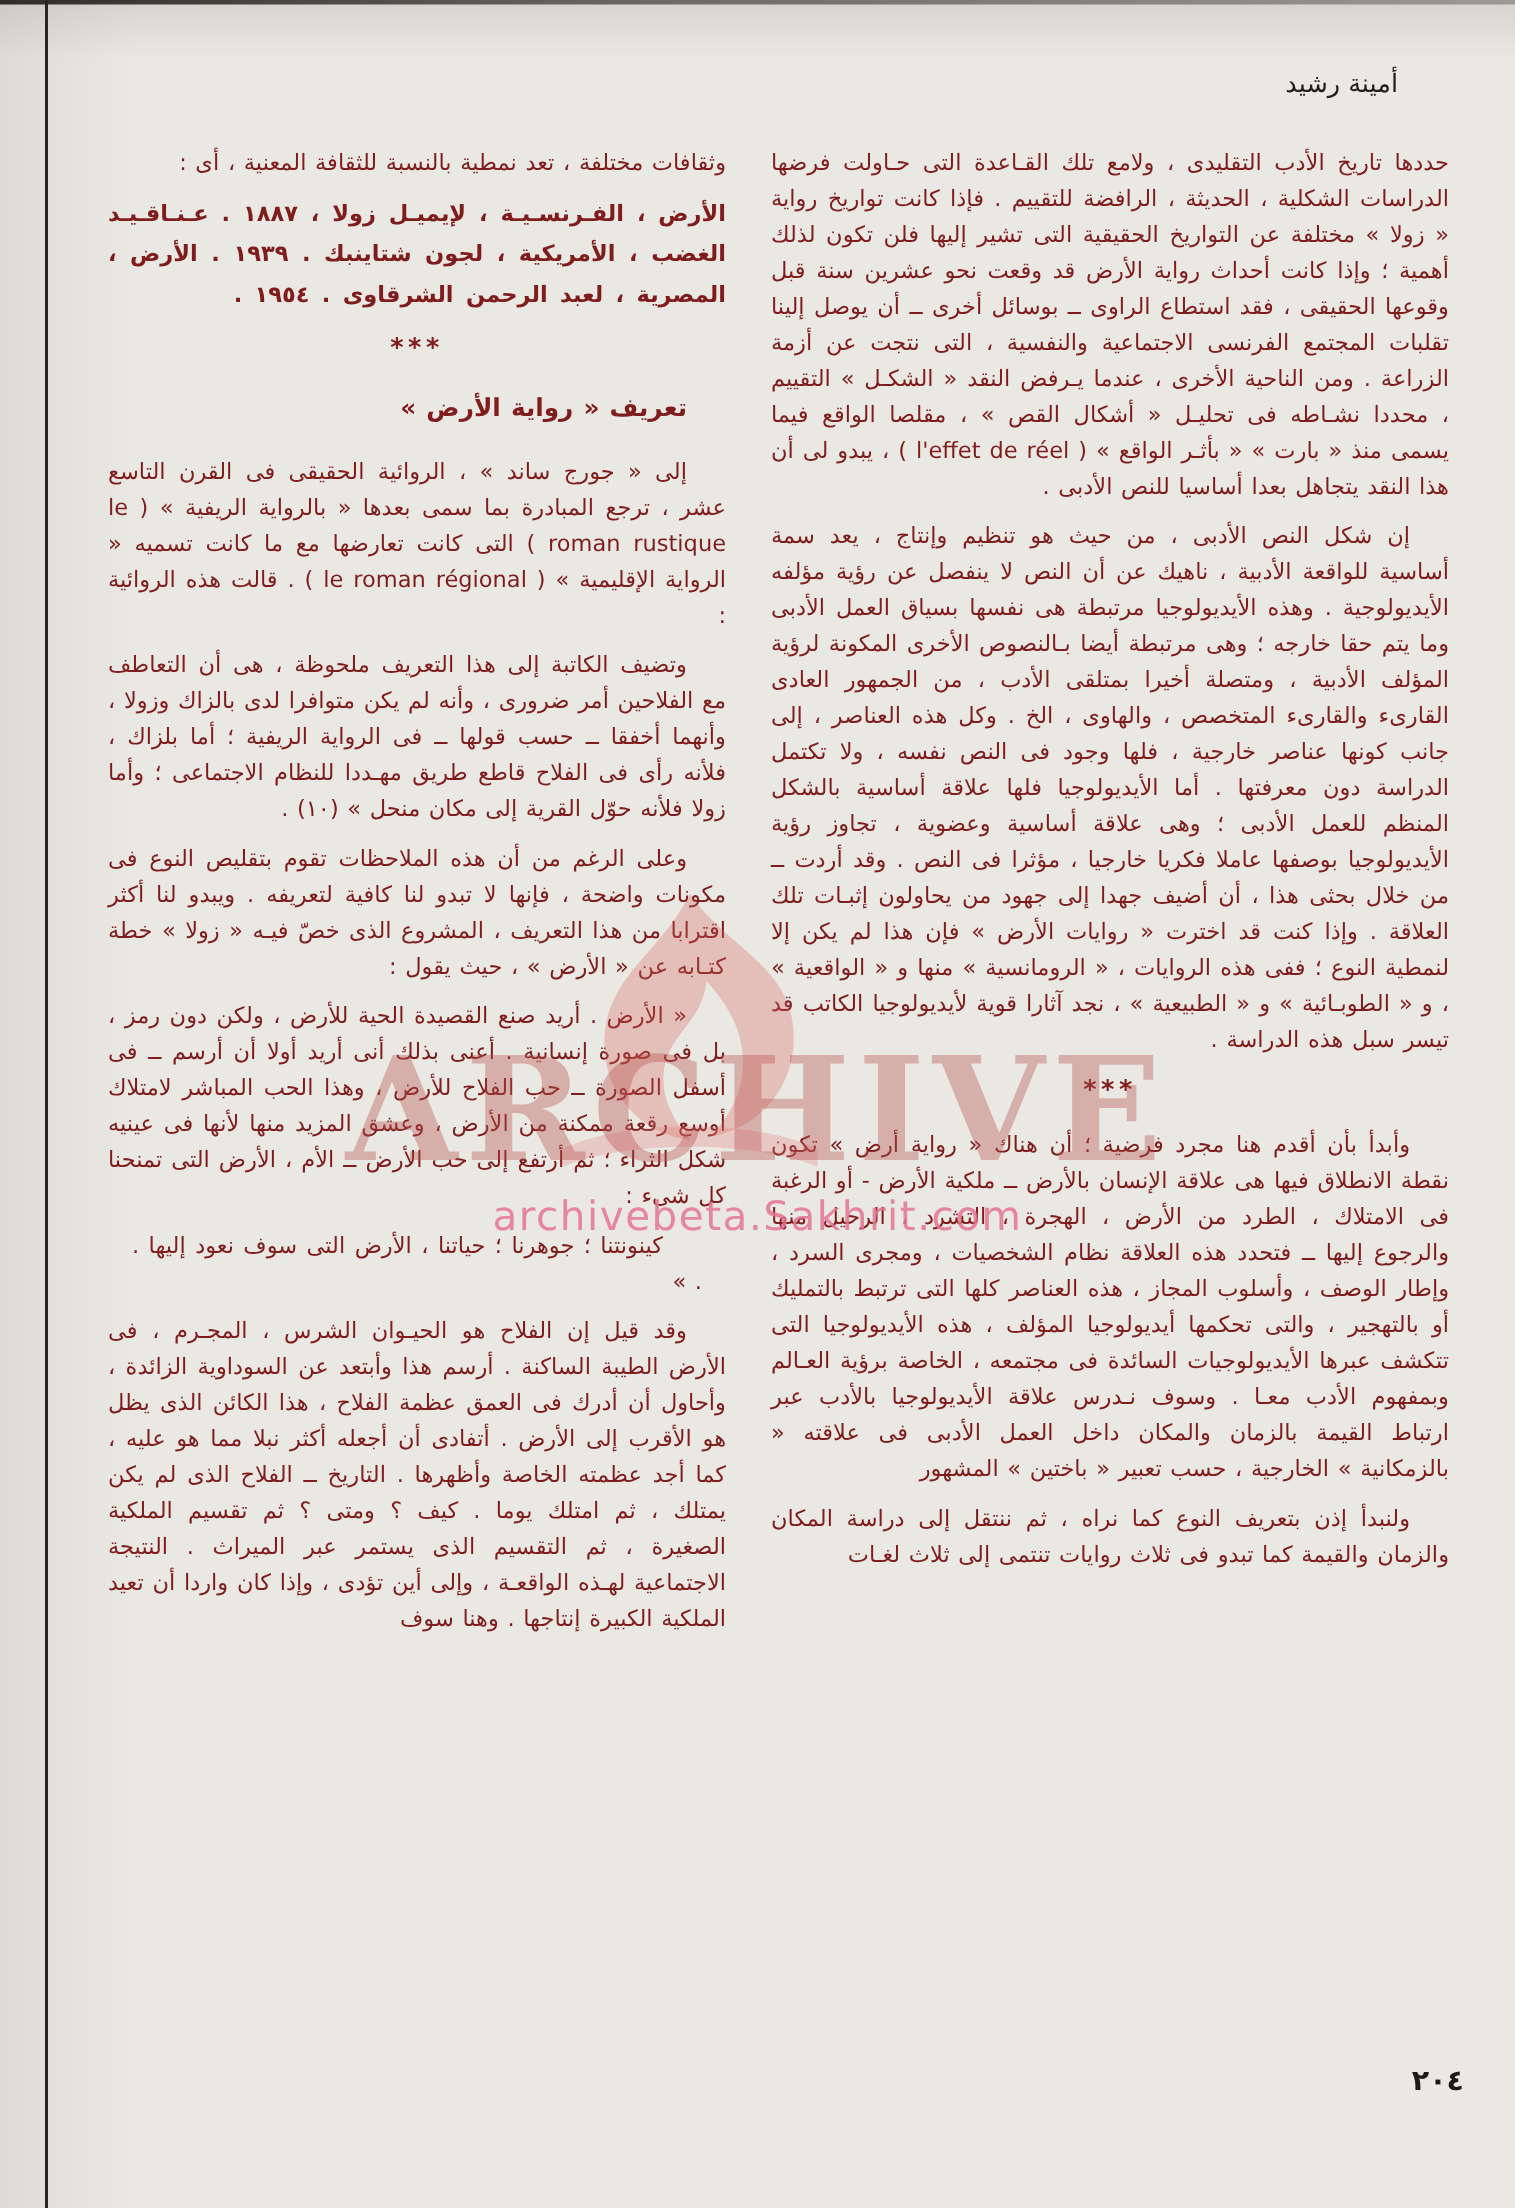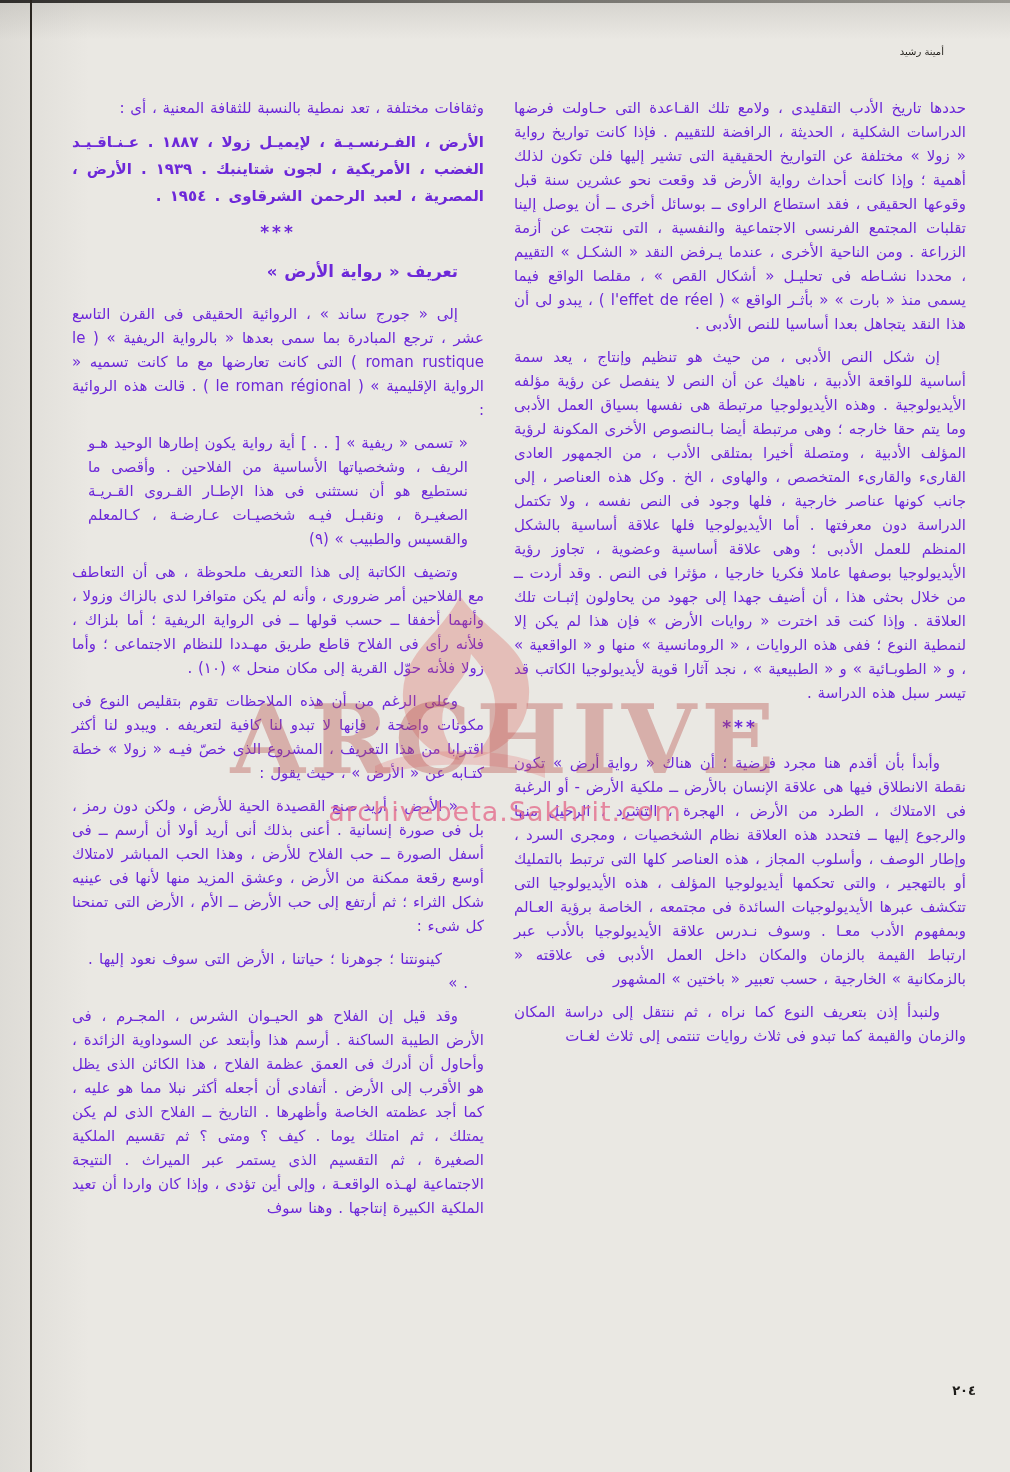--- a/index.html
+++ b/index.html
@@ -16,48 +16,48 @@
   }
   .scan-top-edge{
     position:absolute; top:0; left:0; right:0; height:3px;
     background:linear-gradient(to right,#2f2d2b,#6d6b66 45%,#9b9993);
   }
   .left-rule{
     position:absolute; top:0; bottom:0; left:30px; width:2px;
     background:#29251f;
   }
   .page-header{
-    position:absolute; top:46px; right:66px;
-    font-size:10px; letter-spacing:.3px; color:#221f1b;
+    position:absolute; top:46px; right:78px;
+    font-size:17px; letter-spacing:.3px; color:#221f1b;
   }
   .columns{
     position:absolute; top:96px; right:44px; left:72px;
     display:flex; flex-direction:row; gap:30px; direction:rtl;
   }
   .col{ direction:rtl; }
   .col-right{ flex:0 0 452px; width:452px; }
   .col-left{ flex:1; }
   .para{
     font-size:15px; line-height:24px; text-align:justify;
-    margin-bottom:9px; word-spacing:1px; color:#6d28d9;
+    margin-bottom:9px; word-spacing:1px; color:#7f1d1d;
   }
   .para.indent{ text-indent:26px; }
   .para.sep{
     text-align:center; font-weight:bold; font-size:17px;
     letter-spacing:3px; margin:10px 0 12px; text-indent:0;
   }
   .para.heading{
     font-weight:bold; font-size:16.5px; margin:16px 0 18px;
     text-indent:26px; text-align:right;
   }
   .para.bold{ font-weight:bold; line-height:27px; word-spacing:3px; }
   .para.quote{ margin-right:16px; margin-left:16px; }
   .page-number{
     position:absolute; bottom:74px; right:34px;
-    font-size:13px; font-weight:bold; color:#1d1b18;
+    font-size:19px; font-weight:bold; color:#1d1b18;
   }
   .watermark{
     position:absolute; top:600px; left:0; width:100%;
     text-align:center; pointer-events:none; direction:ltr;
   }
   .wm-logo{ position:absolute; left:345px; top:-12px; }
   .wm-title{
     font-family:"DejaVu Serif", serif; font-weight:bold;
     font-size:96px; line-height:1; letter-spacing:5px;
     color:rgba(184,82,78,0.38); position:relative; margin-top:92px;text-align:center;
@@ -82,21 +82,20 @@
       <div class="para sep">***</div>
       <div class="para p indent">وأبدأ بأن أقدم هنا مجرد فرضية ؛ أن هناك « رواية أرض » تكون نقطة الانطلاق فيها هى علاقة الإنسان بالأرض ــ ملكية الأرض - أو الرغبة فى الامتلاك ، الطرد من الأرض ، الهجرة ، التشرد ، الرحيل منها والرجوع إليها ــ فتحدد هذه العلاقة نظام الشخصيات ، ومجرى السرد ، وإطار الوصف ، وأسلوب المجاز ، هذه العناصر كلها التى ترتبط بالتمليك أو بالتهجير ، والتى تحكمها أيديولوجيا المؤلف ، هذه الأيديولوجيا التى تتكشف عبرها الأيديولوجيات السائدة فى مجتمعه ، الخاصة برؤية العـالم وبمفهوم الأدب معـا .  وسوف نـدرس علاقة الأيديولوجيا بالأدب عبر ارتباط القيمة بالزمان والمكان داخل العمل الأدبى فى علاقته « بالزمكانية » الخارجية ، حسب تعبير « باختين » المشهور</div>
       <div class="para p indent">ولنبدأ إذن بتعريف النوع كما نراه ، ثم ننتقل إلى دراسة المكان والزمان والقيمة كما تبدو فى ثلاث روايات تنتمى إلى ثلاث لغـات</div>
     </section>
   <section class="col col-left">
       <div class="para p">وثقافات مختلفة ، تعد نمطية بالنسبة للثقافة المعنية ، أى :</div>
       <div class="para p bold">الأرض ، الفـرنسـيـة ، لإيميـل زولا ، ١٨٨٧ . عـنـاقـيـد الغضب ، الأمريكية ، لجون شتاينبك . ١٩٣٩ . الأرض ، المصرية ، لعبد الرحمن الشرقاوى . ١٩٥٤ .</div>
       <div class="para sep">***</div>
       <div class="para heading">تعريف « رواية الأرض »</div>
       <div class="para p indent">إلى « جورج ساند » ، الروائية الحقيقى فى القرن التاسع عشر ، ترجع المبادرة بما سمى بعدها « بالرواية الريفية » ( le roman rustique ) التى كانت تعارضها مع ما كانت تسميه « الرواية الإقليمية » ( le roman régional ) . قالت هذه الروائية :</div>
-      <div class="para p quote">« تسمى « ريفية » [ . . ] أية رواية يكون إطارها الوحيد هـو الريف ، وشخصياتها الأساسية من الفلاحين . وأقصى ما نستطيع هو أن نستثنى فى هذا الإطـار القـروى القـريـة الصغيـرة ، ونقبـل فيـه شخصيـات عـارضـة ، كـالمعلم والقسيس والطبيب » (٩)</div>
       <div class="para p indent">وتضيف الكاتبة إلى هذا التعريف ملحوظة ، هى أن التعاطف مع الفلاحين أمر ضرورى ، وأنه لم يكن متوافرا لدى بالزاك وزولا ، وأنهما أخفقا ــ حسب قولها ــ فى الرواية الريفية ؛ أما بلزاك ، فلأنه رأى فى الفلاح قاطع طريق مهـددا للنظام الاجتماعى ؛ وأما زولا فلأنه حوّل القرية إلى مكان منحل » (١٠) .</div>
       <div class="para p indent">وعلى الرغم من أن هذه الملاحظات تقوم بتقليص النوع فى مكونات واضحة ، فإنها لا تبدو لنا كافية لتعريفه . ويبدو لنا أكثر اقترابا من هذا التعريف ، المشروع الذى خصّ فيـه « زولا » خطة كتـابه عن « الأرض » ، حيث يقول :</div>
       <div class="para p indent">« الأرض . أريد صنع القصيدة الحية للأرض ، ولكن دون رمز ، بل فى صورة إنسانية . أعنى بذلك أنى أريد أولا أن أرسم ــ فى أسفل الصورة ــ حب الفلاح للأرض ، وهذا الحب المباشر لامتلاك أوسع رقعة ممكنة من الأرض ، وعشق المزيد منها لأنها فى عينيه شكل الثراء ؛ ثم أرتفع إلى حب الأرض ــ الأم ، الأرض التى تمنحنا كل شىء :</div>
       <div class="para p indent quote">كينونتنا ؛ جوهرنا ؛ حياتنا ، الأرض التى سوف نعود إليها . . »</div>
       <div class="para p indent">وقد قيل إن الفلاح هو الحيـوان الشرس ، المجـرم ، فى الأرض الطيبة الساكنة . أرسم هذا وأبتعد عن السوداوية الزائدة ، وأحاول أن أدرك فى العمق عظمة الفلاح ، هذا الكائن الذى يظل هو الأقرب إلى الأرض . أتفادى أن أجعله أكثر نبلا مما هو عليه ، كما أجد عظمته الخاصة وأظهرها . التاريخ ــ الفلاح الذى لم يكن يمتلك ، ثم امتلك يوما . كيف ؟ ومتى ؟ ثم تقسيم الملكية الصغيرة ، ثم التقسيم الذى يستمر عبر الميراث . النتيجة الاجتماعية لهـذه الواقعـة ، وإلى أين تؤدى ، وإذا كان واردا أن تعيد الملكية الكبيرة إنتاجها . وهنا سوف</div>
     </section>
 </main>
 
 <div class="watermark">
   <svg class="wm-logo" width="230" height="200" viewBox="0 0 230 200">

